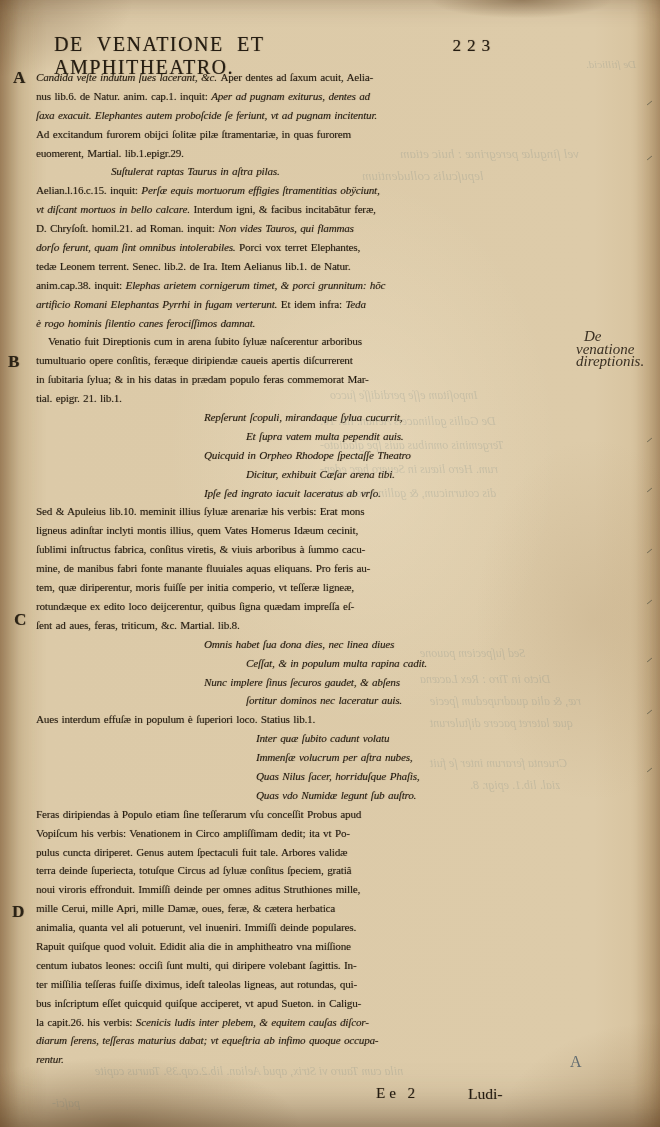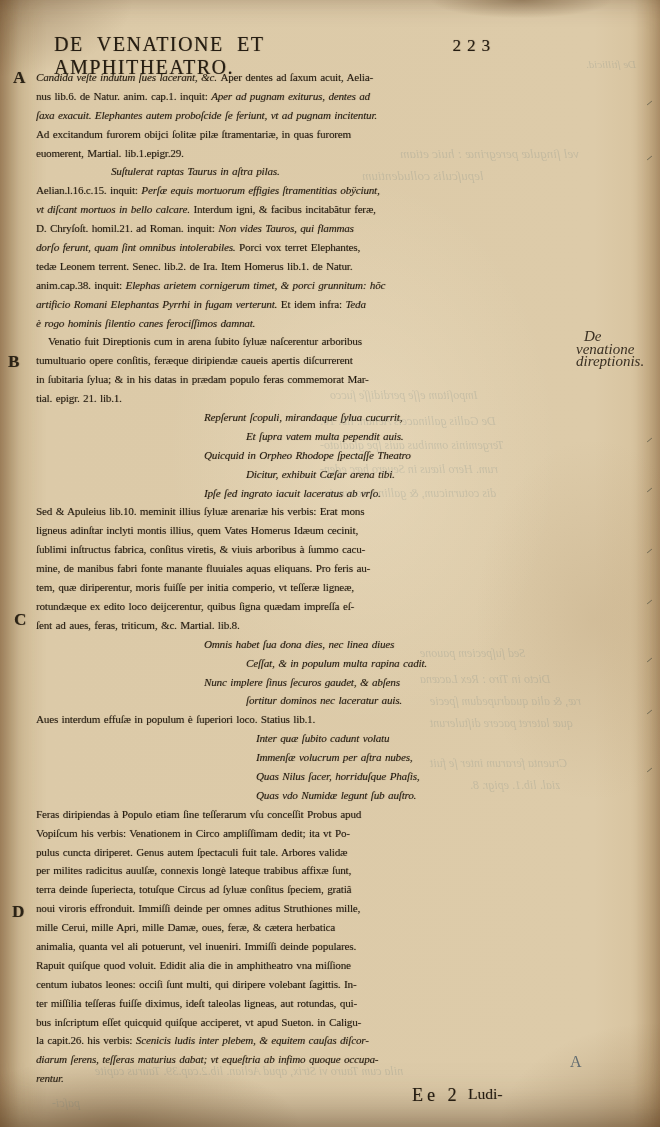--- a/index.html
+++ b/index.html
@@ -34,21 +34,21 @@
   .line.indent{text-indent:12px;}
   .line.v0{padding-left:75px;}
   .line.v1{padding-left:168px;}
   .line.v2{padding-left:210px;}
   .line.v3{padding-left:220px;}
   .it{font-style:italic;}
   .mletter{position:absolute;font-size:17px;font-weight:bold;color:#2b2316;text-shadow:.4px .4px .8px rgba(45,32,15,.45);}
   .margin-note{position:absolute;top:330px;left:576px;width:80px;font-style:italic;font-size:15px;line-height:12.5px;color:#3a3023;}
   .margin-note .mn1{text-indent:8px;}
   .right-letter{position:absolute;top:1053px;left:570px;font-size:16px;color:#4e5d68;opacity:.85;}
-  .sig{position:absolute;top:1085px;left:376px;font-size:18px;letter-spacing:4px;text-shadow:.4px .4px .7px rgba(45,32,15,.42);margin-left:36px;}
+  .sig{position:absolute;top:1085px;left:376px;font-size:15px;letter-spacing:4px;text-shadow:.4px .4px .7px rgba(45,32,15,.42);}
   .catch{position:absolute;top:1085px;left:468px;font-size:15.5px;text-shadow:.4px .4px .7px rgba(45,32,15,.42);}
   .bleed{position:absolute;transform:scaleX(-1);font-style:italic;color:#4c6a74;opacity:.17;filter:blur(.4px);white-space:nowrap;}
   .emark{position:absolute;left:646px;font-size:12px;color:#3c4238;opacity:.7;transform:rotate(-40deg);}
 </style>
 </head>
 <body>
 
 <div class="page">
   <div class="header">
     <span class="title">DE VENATIONE ET AMPHITHEATRO.</span>
@@ -66,21 +66,21 @@
       <div class="line body"><span class="it">Candida veſte indutum ſues lacerant, &amp;c. </span><span class="ro">Aper dentes ad ſaxum acuit, Aelia-</span></div>
       <div class="line body"><span class="ro">nus lib.6. de Natur. anim. cap.1. inquit: </span><span class="it">Aper ad pugnam exiturus, dentes ad</span></div>
       <div class="line body"><span class="it">ſaxa exacuit. Elephantes autem proboſcide ſe feriunt, vt ad pugnam incitentur.</span></div>
       <div class="line body"><span class="ro">Ad excitandum furorem obijci ſolitæ pilæ ſtramentariæ, in quas furorem</span></div>
       <div class="line body"><span class="ro">euomerent, Martial. lib.1.epigr.29.</span></div>
       <div class="line v0"><span class="it">Suſtulerat raptas Taurus in aſtra pilas.</span></div>
       <div class="line body"><span class="ro">Aelian.l.16.c.15. inquit: </span><span class="it">Perſæ equis mortuorum effigies ſtramentitias obÿciunt,</span></div>
       <div class="line body"><span class="it">vt diſcant mortuos in bello calcare. </span><span class="ro">Interdum igni, &amp; facibus incitabãtur feræ,</span></div>
       <div class="line body"><span class="ro">D. Chryſoſt. homil.21. ad Roman. inquit: </span><span class="it">Non vides Tauros, qui flammas</span></div>
       <div class="line body"><span class="it">dorſo ferunt, quam ſint omnibus intolerabiles. </span><span class="ro">Porci vox terret Elephantes,</span></div>
-      <div class="line body"><span class="ro">tedæ Leonem terrent. Senec. lib.2. de Ira. Item Homerus lib.1. de Natur.</span></div>
+      <div class="line body"><span class="ro">tedæ Leonem terrent. Senec. lib.2. de Ira. Item Aelianus lib.1. de Natur.</span></div>
       <div class="line body"><span class="ro">anim.cap.38. inquit: </span><span class="it">Elephas arietem cornigerum timet, &amp; porci grunnitum: hõc</span></div>
       <div class="line body"><span class="it">artificio Romani Elephantas Pyrrhi in fugam verterunt. </span><span class="ro">Et idem infra: </span><span class="it">Teda</span></div>
       <div class="line body"><span class="it">è rogo hominis ſilentio canes ferociſſimos damnat.</span></div>
       <div class="line indent"><span class="ro">Venatio fuit Direptionis cum in arena ſubito ſyluæ naſcerentur arboribus</span></div>
       <div class="line body"><span class="ro">tumultuario opere conſitis, feræque diripiendæ caueis apertis diſcurrerent</span></div>
       <div class="line body"><span class="ro">in ſubitaria ſylua; &amp; in his datas in prædam populo feras commemorat Mar-</span></div>
       <div class="line body"><span class="ro">tial. epigr. 21. lib.1.</span></div>
       <div class="line v1"><span class="it">Repſerunt ſcopuli, mirandaque ſylua cucurrit,</span></div>
       <div class="line v2"><span class="it">Et ſupra vatem multa pependit auis.</span></div>
       <div class="line v1"><span class="it">Quicquid in Orpheo Rhodope ſpectaſſe Theatro</span></div>
@@ -98,21 +98,20 @@
       <div class="line v1"><span class="it">Nunc implere ſinus ſecuros gaudet, &amp; abſens</span></div>
       <div class="line v2"><span class="it">ſortitur dominos nec laceratur auis.</span></div>
       <div class="line body"><span class="ro">Aues interdum effuſæ in populum è ſuperiori loco. Statius lib.1.</span></div>
       <div class="line v3"><span class="it">Inter quæ ſubito cadunt volatu</span></div>
       <div class="line v3"><span class="it">Immenſæ volucrum per aſtra nubes,</span></div>
       <div class="line v3"><span class="it">Quas Nilus ſacer, horriduſque Phaſis,</span></div>
       <div class="line v3"><span class="it">Quas vdo Numidæ legunt ſub auſtro.</span></div>
       <div class="line body"><span class="ro">Feras diripiendas à Populo etiam ſine teſſerarum vſu conceſſit Probus apud</span></div>
       <div class="line body"><span class="ro">Vopiſcum his verbis: Venationem in Circo ampliſſimam dedit; ita vt Po-</span></div>
       <div class="line body"><span class="ro">pulus cuncta diriperet. Genus autem ſpectaculi fuit tale. Arbores validæ</span></div>
-      <div class="line body"><span class="ro">per milites radicitus auulſæ, connexis longè lateque trabibus affixæ ſunt,</span></div>
       <div class="line body"><span class="ro">terra deinde ſuperiecta, totuſque Circus ad ſyluæ conſitus ſpeciem, gratiâ</span></div>
       <div class="line body"><span class="ro">noui viroris effronduit. Immiſſi deinde per omnes aditus Struthiones mille,</span></div>
       <div class="line body"><span class="ro">mille Cerui, mille Apri, mille Damæ, oues, feræ, &amp; cætera herbatica</span></div>
       <div class="line body"><span class="ro">animalia, quanta vel ali potuerunt, vel inueniri. Immiſſi deinde populares.</span></div>
       <div class="line body"><span class="ro">Rapuit quiſque quod voluit. Edidit alia die in amphitheatro vna miſſione</span></div>
       <div class="line body"><span class="ro">centum iubatos leones: occiſi ſunt multi, qui diripere volebant ſagittis. In-</span></div>
       <div class="line body"><span class="ro">ter miſſilia teſſeras fuiſſe diximus, ideſt taleolas ligneas, aut rotundas, qui-</span></div>
       <div class="line body"><span class="ro">bus inſcriptum eſſet quicquid quiſque acciperet, vt apud Sueton. in Caligu-</span></div>
       <div class="line body"><span class="ro">la capit.26. his verbis: </span><span class="it">Scenicis ludis inter plebem, &amp; equitem cauſas diſcor-</span></div>
       <div class="line body"><span class="it">diarum ſerens, teſſeras maturius dabat; vt equeſtria ab infimo quoque occupa-</span></div>

